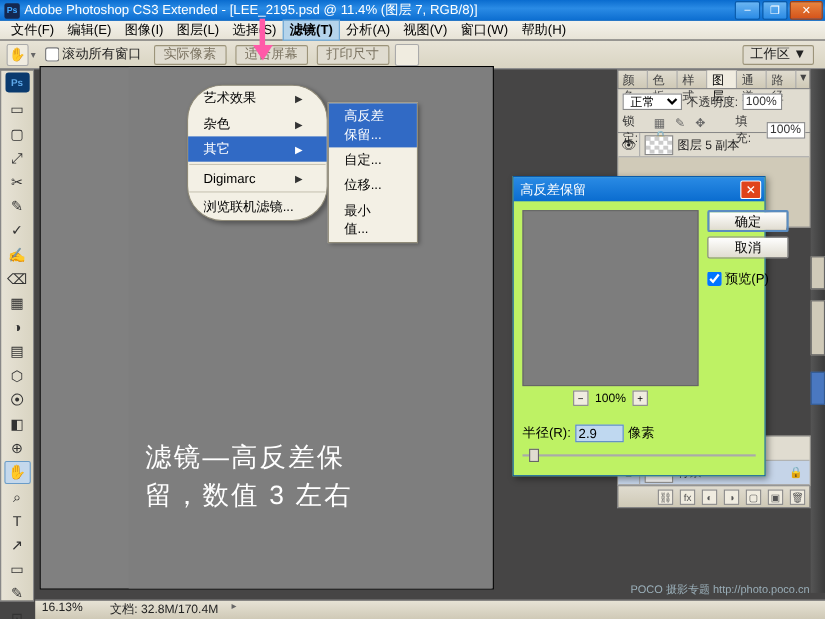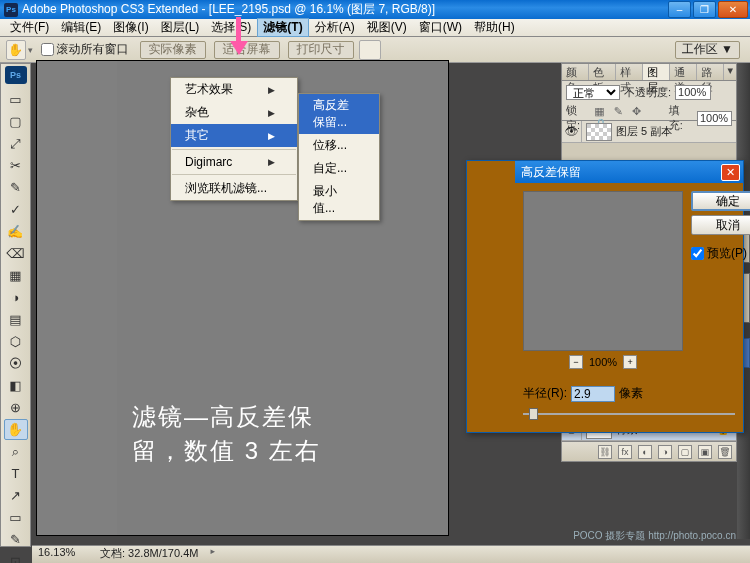--- a/index.html
+++ b/index.html
@@ -13,21 +13,21 @@
 
 .menubar { height: 18px; background: linear-gradient(#f4f2eb,#e7e3d6); border-bottom: 1px solid #888; display: flex; align-items: center; font-size: 12px; color: #000; padding-left: 4px; }
 .menubar .item { padding: 1px 6px; cursor: default; }
 .menubar .item.active { background: #b5d4eb; border: 1px solid #68a3d2; padding: 0 5px; font-weight: bold; }
 
 .optionsbar { height: 26px; background: linear-gradient(#e7e3d6,#d9d4c2); border-bottom: 1px solid #999; display: flex; align-items: center; padding-left: 6px; gap: 2px; }
 .optionsbar .handicon { width: 20px; height: 20px; background: #f0ece0; border: 1px solid #aaa; border-radius: 2px; display: flex; align-items: center; justify-content: center; font-size: 12px; }
 .optionsbar .chk { display: flex; align-items: center; margin: 0 6px; font-size: 12px; color: #222; }
 .optionsbar .chk input { margin-right: 3px; }
 .optionsbar .obt { height: 18px; padding: 0 8px; border: 1px solid #9c947a; background: #e0dcd0; border-radius: 2px; font-size: 12px; color: #7a7260; margin: 0 3px; display: flex; align-items: center; }
-.optionsbar .wsbt { margin-left: auto; margin-right: 10px; height: 18px; padding: 0 6px; border: 1px solid #9c947a; background: #e0dcd0; border-radius: 2px; font-size: 12px; color: #222; display: flex; align-items: center; }
+.optionsbar .wsbt { margin-left: auto; margin-right: 10px; height: 18px; padding: 0 6px; border: 1px solid #9c947a; background: #e0dcd0; border-radius: 2px; font-size: 12px; color: #222; display: flex; align-items: center; font-family: Liberation Serif, serif; }
 .optionsbar .picicon { width: 22px; height: 20px; border: 1px solid #aaa; background: #f0ece0; border-radius: 2px; margin-right: 4px; }
 
 .toolbar { position: absolute; left: 0; top: 63px; width: 31px; background: linear-gradient(to right,#e7e3d6,#d9d4c2); border: 1px solid #888; height: 484px; display: flex; flex-direction: column; align-items: center; padding-top: 24px; gap: 0; }
 .toolbar .pslogo { position: absolute; top: 2px; width: 22px; height: 18px; background: #0a3a6e; border-radius: 3px; font-size: 9px; font-weight: bold; color: #5fa8e8; display: flex; align-items: center; justify-content: center; }
 .toolbar .tool { width: 24px; height: 21px; display: flex; align-items: center; justify-content: center; font-size: 13px; color: #333; border: 1px solid transparent; margin-top: 1px; position: relative; }
 .toolbar .tool.sel { background: #c4d8ec; border: 1px solid #6a9cc8; border-radius: 2px; }
 .toolbar .fgbg { width: 26px; height: 26px; position: relative; margin-top: 6px; }
 
 .canvas { position: absolute; left: 36px; top: 60px; width: 413px; height: 476px; background: #808080; border: 1px solid #000; }
 .canvas-inner { position: absolute; left: 80px; top: 0; width: 330px; height: 474px; background: #7e7e7e; }
@@ -36,37 +36,37 @@
 .arrow { position: absolute; left: 230px; top: 17px; width: 20px; height: 40px; z-index: 50; }
 .arrow .shaft { position: absolute; left: 6px; top: 0; width: 5px; height: 28px; background: #ff5aa8; }
 .arrow .head { position: absolute; left: 0; top: 24px; width: 0; height: 0; border-left: 9px solid transparent; border-right: 9px solid transparent; border-top: 14px solid #ff5aa8; }
 
 .menu { position: absolute; background: #f3f0e5; border: 1px solid #8f8a78; box-shadow: 2px 2px 4px rgba(0,0,0,.3); font-size: 12px; color: #000; z-index: 40; }
 .menu .mi { padding: 3px 22px 3px 14px; display: flex; align-items: center; justify-content: space-between; }
 .menu .mi .arr { font-size: 9px; color: #333; }
 .menu .mi.hl { background: #316ac5; color: #fff; padding-left: 14px; }
 .menu .mi.hl .arr { color: #fff; }
 .menu .sep { height: 1px; background: #c8c4b4; margin: 2px 1px; }
-.menu1 { left: 170px; top: 77px; width: 128px; }
+.menu1 { left: 170px; top: 77px; width: 128px; border-radius: 32px; }
 .menu2 { left: 298px; top: 93px; width: 82px; }
 
 .rpanel { position: absolute; right: 13px; top: 63px; width: 176px; }
 .tabstrip { height: 18px; background: linear-gradient(#e0dcd0,#cfc9b6); border: 1px solid #888; display: flex; font-size: 11px; color: #444; }
 .tabstrip .t { padding: 1px 4px; border-right: 1px solid #aaa; }
 .tabstrip .t.a { background: #f0ece0; color: #000; }
 .tabstrip .mn { margin-left: auto; width: 14px; text-align: center; }
 .panelbody { background: #e0dcd0; border: 1px solid #888; border-top: none; padding: 4px; height: 40px; }
 .panelbody .row { display: flex; align-items: center; gap: 4px; font-size: 11px; color: #333; }
 .sel { border: 1px solid #888; background: #fff; padding: 0 2px; font-size: 11px; height: 15px; }
 .layer { display: flex; align-items: center; height: 22px; background: #e0dcd0; border-bottom: 1px solid #aaa; font-size: 11px; color: #222; }
 .layer .eye { width: 20px; text-align: center; font-size: 11px; border-right: 1px solid #aaa; height: 100%; display: flex; align-items: center; justify-content: center; }
 .layer .th { width: 26px; height: 18px; background: #fff; margin: 0 4px; border: 1px solid #888; }
 .layers { border: 1px solid #888; border-top: none; height: 86px; overflow: hidden; background: #d0cab8; }
 
-.dialog { position: absolute; left: 466px; top: 160px; width: 278px; background: #a16207; border: 1px solid #0a5aa8; z-index: 60; box-shadow: 2px 2px 6px rgba(0,0,0,.4); padding-left: 48px; }
+.dialog { position: absolute; left: 466px; top: 160px; width: 230px; background: #bef264; border: 1px solid #0a5aa8; z-index: 60; box-shadow: 2px 2px 6px rgba(0,0,0,.4); }
 .dlgtitle { height: 22px; background: linear-gradient(#2a8be5,#0a6ccf); display: flex; align-items: center; color: #fff; font-size: 12px; padding-left: 6px; }
 .dlgtitle .x { margin-left: auto; width: 19px; height: 17px; background: #e0431a; border: 1px solid #fff; border-radius: 2px; display: flex; align-items: center; justify-content: center; font-size: 11px; margin-right: 3px; }
 .dlgbody { padding: 8px; display: flex; gap: 8px; }
 .preview { width: 160px; height: 160px; background: #7d7d7d; border: 1px solid #666; }
 .dlgbtns { display: flex; flex-direction: column; gap: 4px; }
 .dlgbtn { width: 74px; height: 20px; border: 1px solid #888; background: linear-gradient(#fff,#e0dcd0); border-radius: 2px; font-size: 12px; display: flex; align-items: center; justify-content: center; color: #000; }
 .dlgbtn.def { border: 2px solid #5a8cc0; }
 .dlgchk { margin-top: 6px; display: flex; align-items: center; font-size: 12px; color: #000; }
 .dlgchk input { margin-right: 3px; }
 .zoomrow { display: flex; align-items: center; justify-content: center; gap: 6px; margin-top: 4px; font-size: 11px; color: #000; }
@@ -90,21 +90,21 @@
 
 .statusbar { position: absolute; left: 32px; bottom: 0; right: 0; height: 18px; background: linear-gradient(#e7e3d6,#cfc9b6); border-top: 1px solid #888; display: flex; font-size: 11px; color: #222; gap: 12px; padding-left: 6px; }
 .statusbar .zm { width: 50px; }
 .water { position: absolute; right: 14px; bottom: 20px; font-size: 10px; color: #9aaeb8; }
 </style>
 </head>
 <body>
 
 <div class="titlebar">
   <span class="icon">Ps</span>
-  <span style="margin-left:4px;font-size:12px;">Adobe Photoshop CS3 Extended - [LEE_2195.psd @ 16.1% (图层 7, RGB/8)]</span>
+  <span style="margin-left:4px;font-size:12px;">Adobe Photoshop CS3 Extended - [LEE_2195.psd @ 11.4% (图层 7, RGB/8)]</span>
   <div class="wc">
     <div class="btn">–</div>
     <div class="btn">❐</div>
     <div class="btn close">✕</div>
   </div>
 </div>
 
 <div class="menubar" id="menubar">
     <div class="item">文件(F)</div>
     <div class="item">编辑(E)</div>
@@ -196,24 +196,24 @@
     <div class="sep"></div>
     <div class="mi">
       <span>浏览联机滤镜...</span>
     </div>
   </div>
 <div class="menu menu2" id="menu2">
     <div class="mi hl">
       <span>高反差保留...</span>
     </div>
     <div class="mi">
+      <span>自定...</span>
+    </div>
+    <div class="mi">
       <span>位移...</span>
-    </div>
-    <div class="mi">
-      <span>自定...</span>
     </div>
     <div class="mi">
       <span>最小值...</span>
     </div>
   </div>
 
 <div class="rpanel">
   <div class="tabstrip" id="paneltabs">
       <div class="t">颜色</div>
       <div class="t">色板</div>

